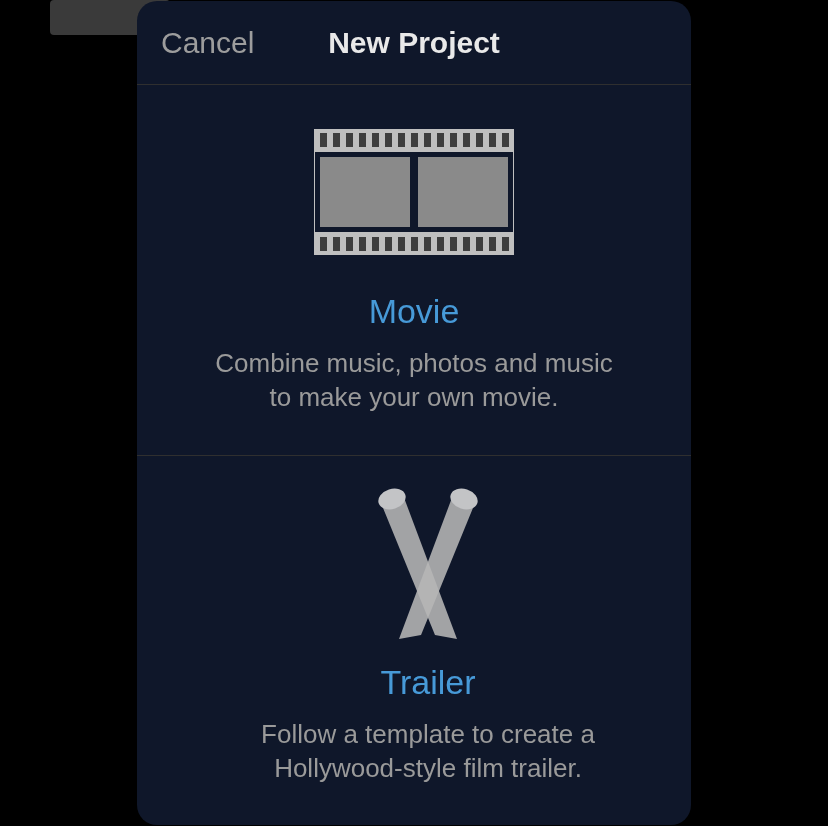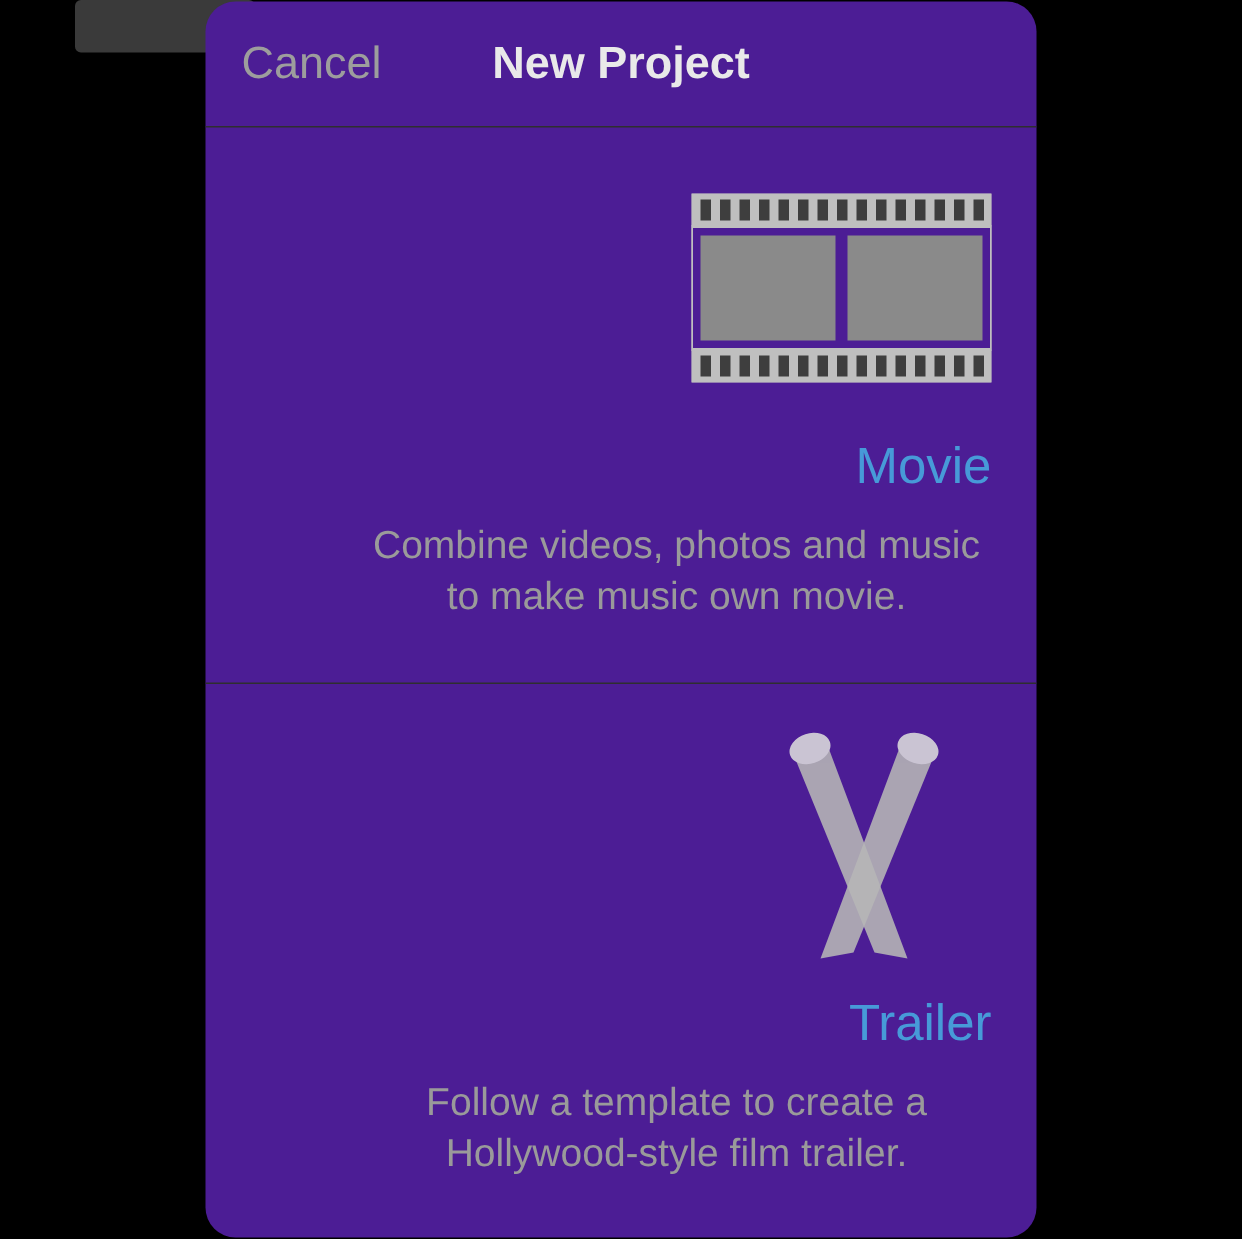--- a/index.html
+++ b/index.html
@@ -23,21 +23,21 @@
       top: 0;
       width: 120px;
       height: 35px;
       background: #3a3a3a;
       border-radius: 4px;
     }
     .modal {
       position: relative;
       width: 554px;
       height: 824px;
-      background: #4c1d95;
+      background: #0f172a;
       border-radius: 20px;
       overflow: hidden;
       display: flex;
       flex-direction: column;
     }
     .modal-header {
       display: flex;
       align-items: center;
       height: 84px;
       padding: 0 24px;
@@ -60,21 +60,21 @@
       transform: translateX(-50%);
       font-size: 30px;
       font-weight: 600;
       color: #e9e9e9;
       text-align: right;
     }
     .option-cell {
       flex: 1;
       display: flex;
       flex-direction: column;
-      align-items: flex-end;
+      align-items: center;
       justify-content: center;
       padding: 18px 30px 30px 30px;
       cursor: pointer;
       border-bottom: 1px solid #2f2f2f;
     }
     .option-cell:last-child {
       border-bottom: none;
       margin-left: 28px;
     }
     .icon-area {
@@ -163,21 +163,21 @@
           <rect x="188" y="108" width="7" height="14"></rect>
         </g>
 
         <rect x="0" y="22" width="200" height="82" fill="none" stroke="#bfbfbf" stroke-width="2"></rect>
 
         <rect x="6" y="28" width="90" height="70" fill="#8a8a8a"></rect>
         <rect x="104" y="28" width="90" height="70" fill="#8a8a8a"></rect>
       </svg>
     </div>
     <div class="option-title">Movie</div>
-    <div class="option-desc">Combine videos, photos and music to make music own movie.</div>
+    <div class="option-desc">Combine music, photos and music to make your own movie.</div>
   </div>
 
   <div class="option-cell">
     <div class="icon-area">
       <svg class="spotlight-svg" width="170" height="156" viewBox="0 0 170 156">
 
         <g fill="#b7b7b7" opacity="0.88">
           <path d="M 38 18 L 60 10 L 114 154 L 92 150 Z"></path>
           <ellipse cx="49" cy="14" rx="14" ry="10" fill="#dcdcdc" transform="rotate(-18 49 14)"></ellipse>
         </g>

